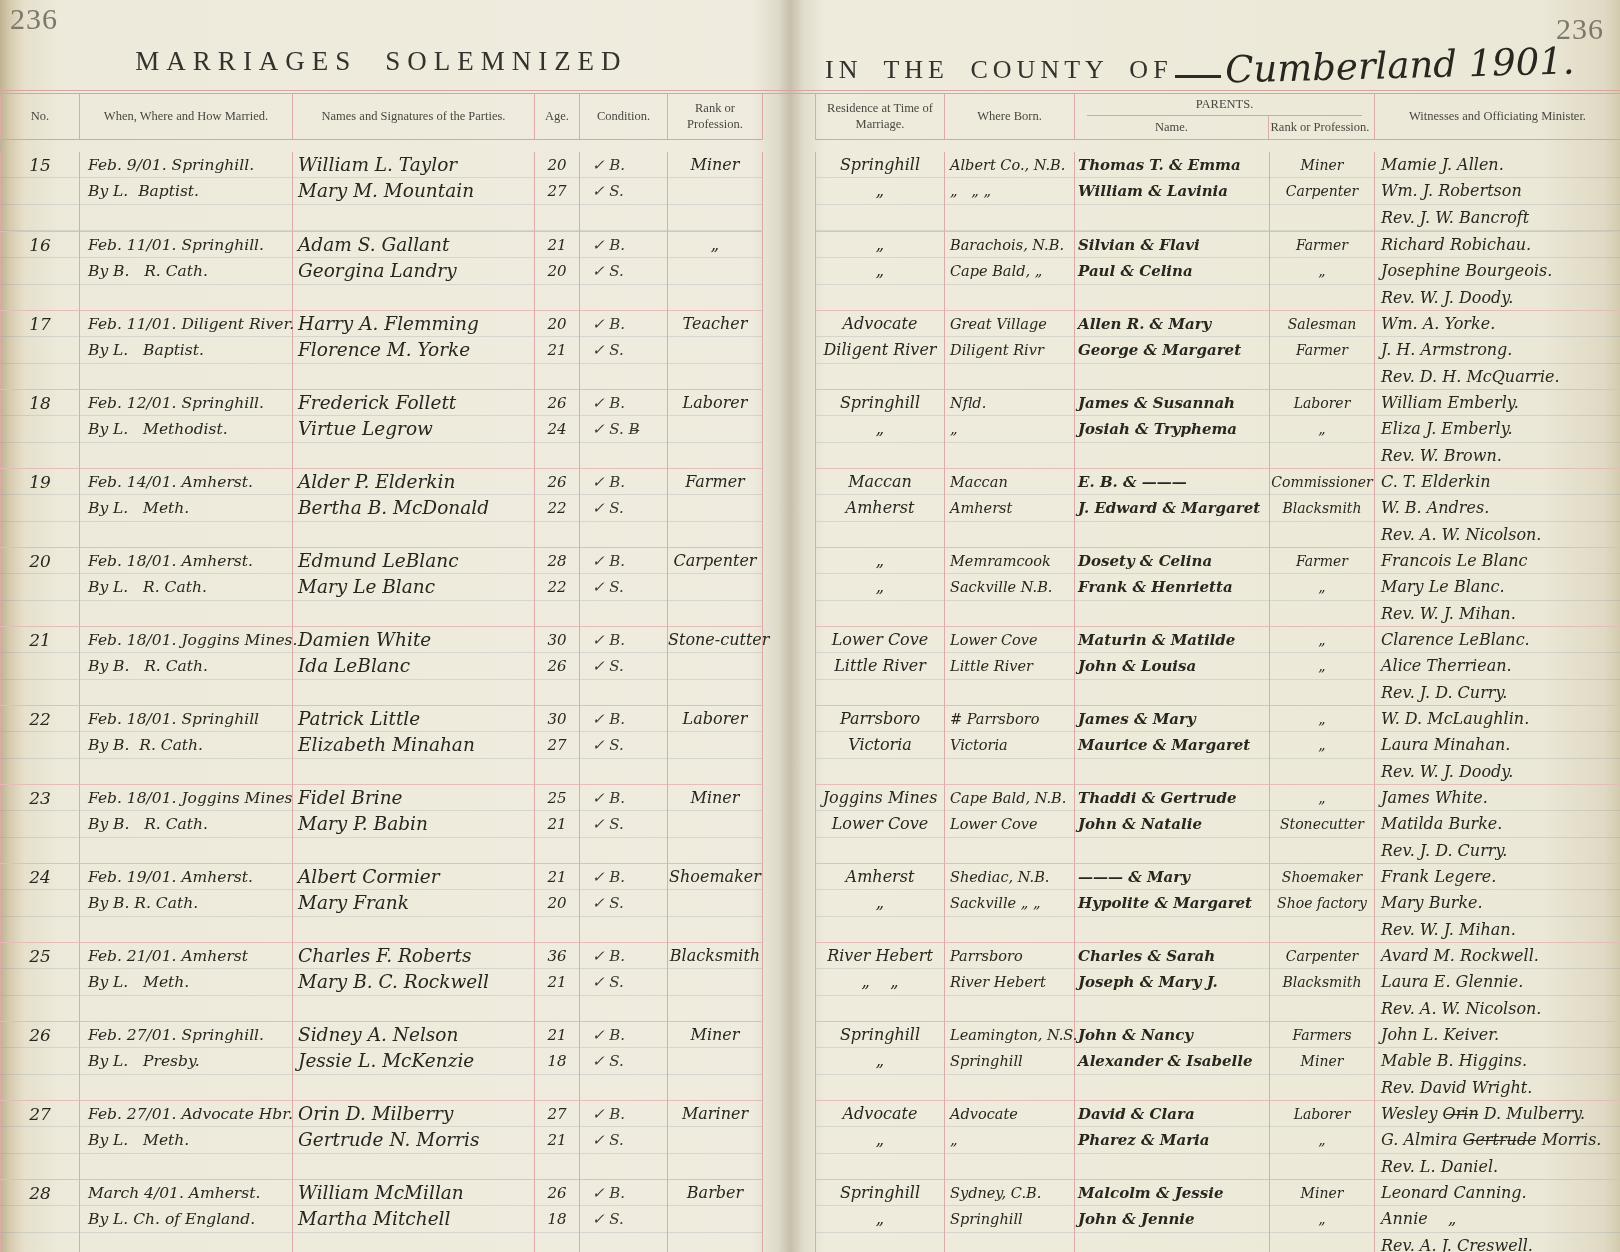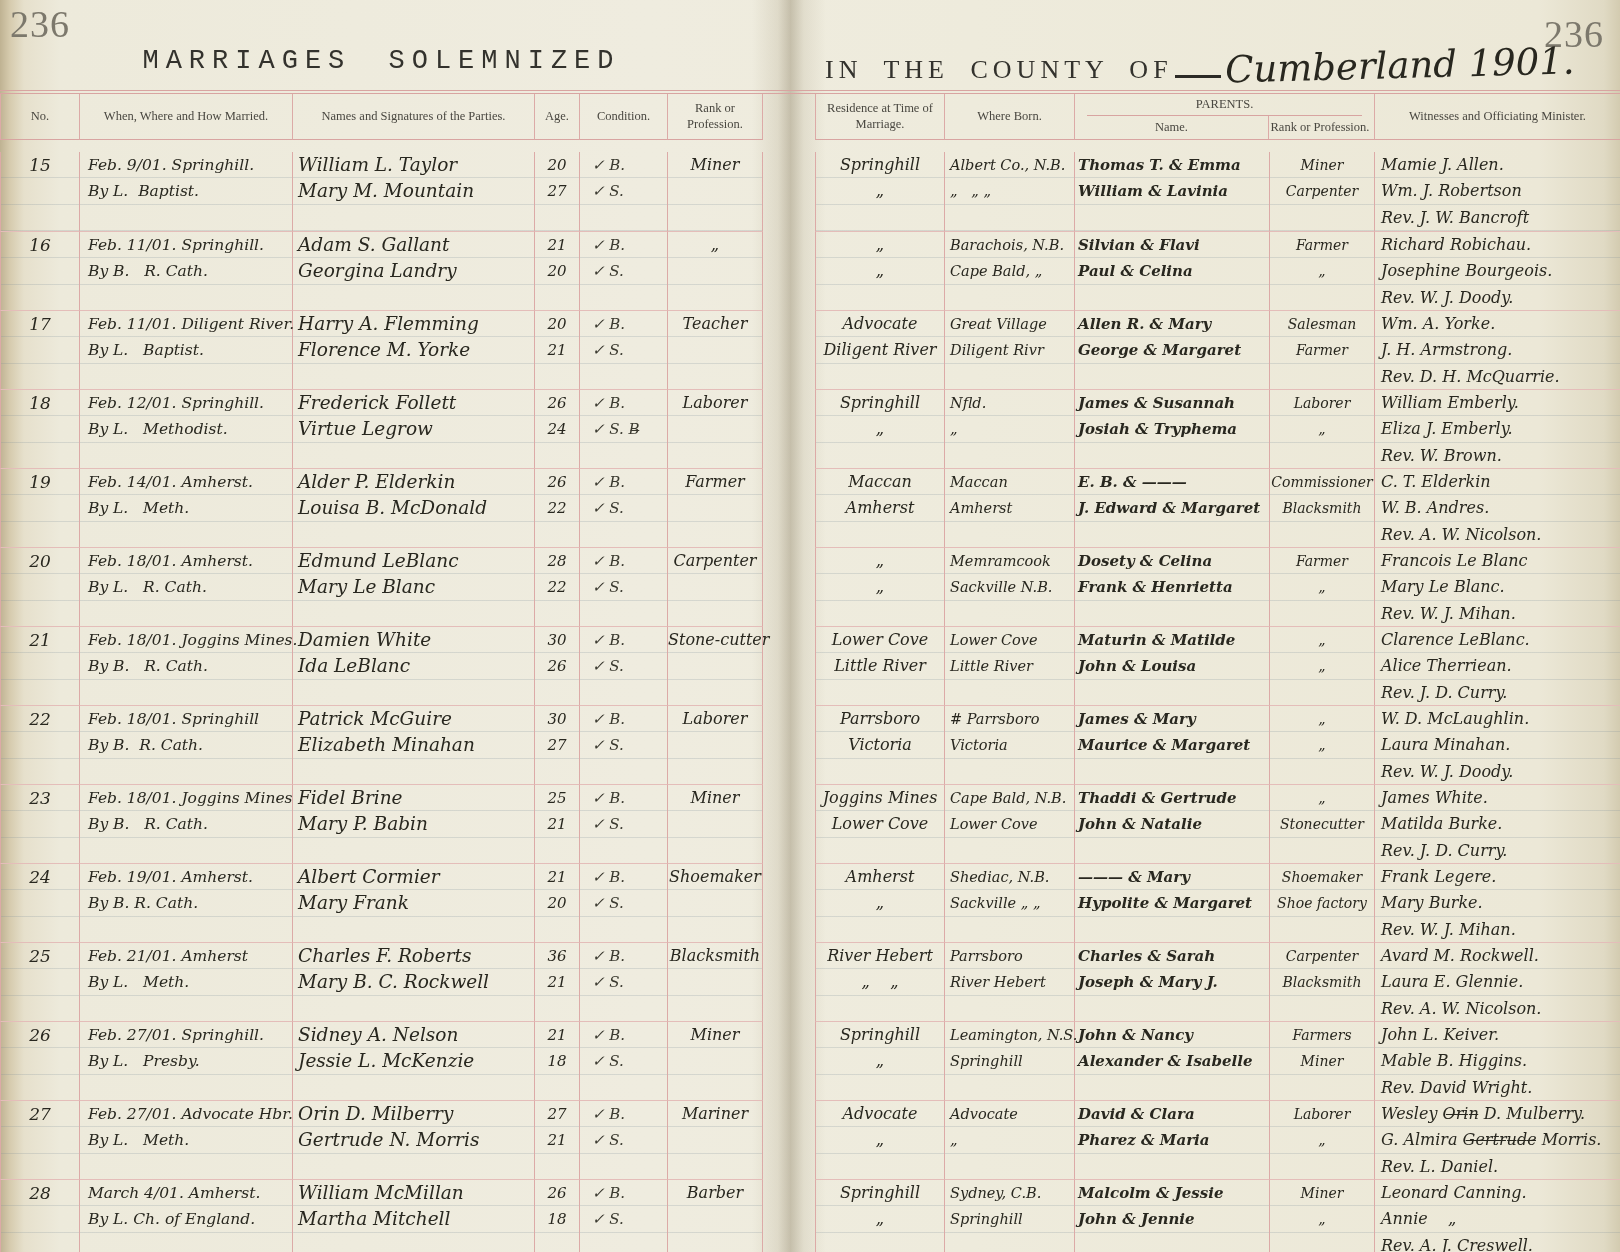--- a/index.html
+++ b/index.html
@@ -12,26 +12,26 @@
         #efecdf 40%,#eeebdc 60%,#ece8d7 95%,#e0dac4 99%,#d3cbb0 100%);
   }
   
   .gutter{
     position:absolute;left:752px;top:0;width:74px;height:1252px;
     background:linear-gradient(to right,
       rgba(150,138,106,0) 0%,rgba(150,138,106,0.18) 35%,
       rgba(130,118,88,0.38) 52%,rgba(150,138,106,0.15) 70%,rgba(150,138,106,0) 100%);
     pointer-events:none;
   }
-  .pageno{position:absolute;font-size:38px;color:#7c786c;letter-spacing:1px;}
+  .pageno{position:absolute;font-size:30px;color:#7c786c;letter-spacing:1px;}
   .pageno.left{left:10px;top:2px;}
   .pageno.right{right:16px;top:12px;}
   .title-left{
     position:absolute;left:0;top:46px;width:763px;text-align:center;
-    font-size:27px;color:#33322d;letter-spacing:7px;word-spacing:14px;font-family:Liberation Mono, monospace;
+    font-size:27px;color:#33322d;letter-spacing:7px;word-spacing:14px;
   }
   .title-right{
     position:absolute;left:825px;top:44px;width:795px;
     display:flex;align-items:baseline;justify-content:flex-start;
   }
   .title-right .printed{font-size:26px;color:#33322d;letter-spacing:5px;word-spacing:10px;}
   .title-right .dash{width:46px;border-bottom:3px solid #2c2b26;margin:0 0 7px 2px;}
   .hw{font-family:"DejaVu Serif",serif;font-style:italic;color:#28271f;}
   .title-right .county-hw{font-size:37px;margin-left:4px;transform:rotate(-1.5deg);white-space:nowrap;}
 
@@ -307,21 +307,21 @@
   <div class="record grid">
     <div class="cell c-no hw">
       <div class="line">19</div>
     </div>
     <div class="cell c-when hw">
       <div class="line">Feb. 14/01. Amherst.</div>
       <div class="line">By L.   Meth.</div>
     </div>
     <div class="cell c-names hw">
       <div class="line">Alder P. Elderkin</div>
-      <div class="line">Louisa B. McDonald</div>
+      <div class="line">Bertha B. McDonald</div>
     </div>
     <div class="cell c-age hw">
       <div class="line">26</div>
       <div class="line">22</div>
     </div>
     <div class="cell c-cond hw">
       <div class="line">✓ B.</div>
       <div class="line">✓ S.</div>
     </div>
     <div class="cell c-rank hw">
@@ -447,21 +447,21 @@
 
   <div class="record grid">
     <div class="cell c-no hw">
       <div class="line">22</div>
     </div>
     <div class="cell c-when hw">
       <div class="line">Feb. 18/01. Springhill</div>
       <div class="line">By B.  R. Cath.</div>
     </div>
     <div class="cell c-names hw">
-      <div class="line">Patrick McGuire</div>
+      <div class="line">Patrick Little</div>
       <div class="line">Elizabeth Minahan</div>
     </div>
     <div class="cell c-age hw">
       <div class="line">30</div>
       <div class="line">27</div>
     </div>
     <div class="cell c-cond hw">
       <div class="line">✓ B.</div>
       <div class="line">✓ S.</div>
     </div>

